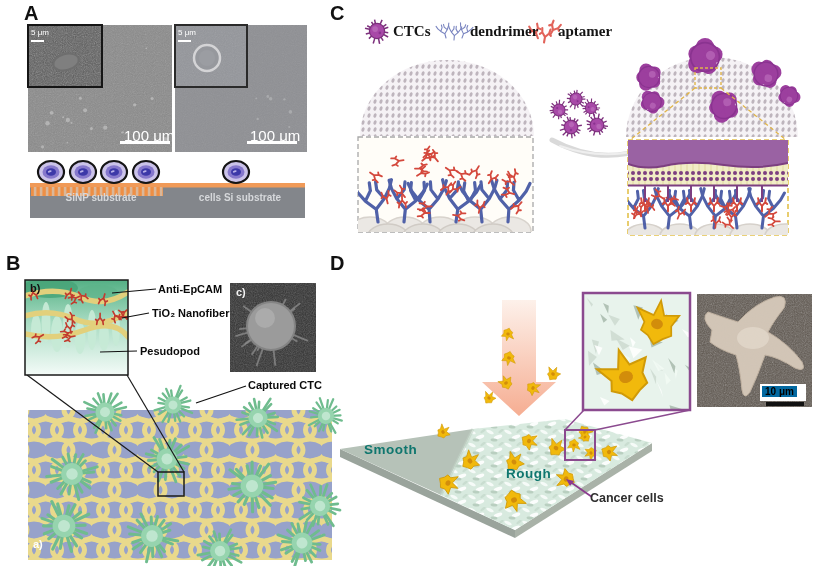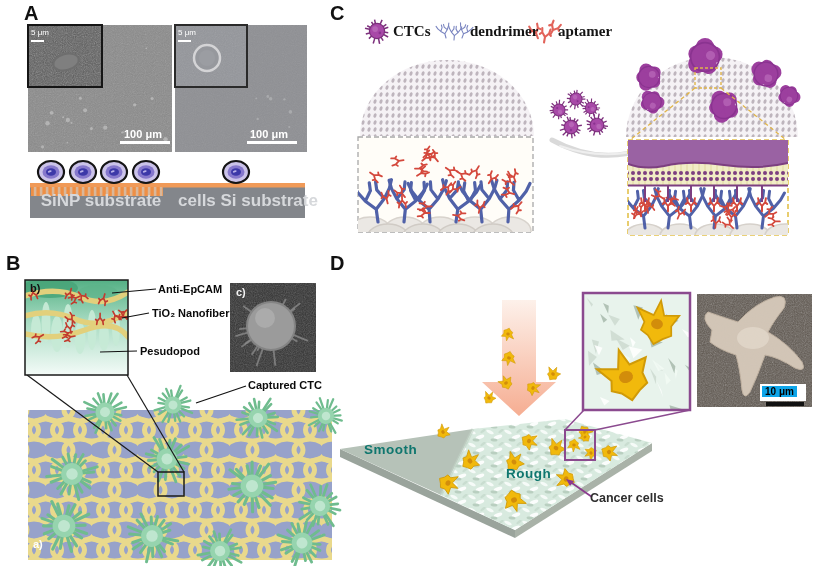--- a/index.html
+++ b/index.html
@@ -1,29 +1,29 @@
 <!DOCTYPE html>
 <html><head>
 <meta charset="utf-8">
 <style>
   html,body{margin:0;padding:0;background:#fff;}
   .stage{position:relative;width:814px;height:566px;background:#ffffff;overflow:hidden;
          font-family:"Liberation Sans",sans-serif;}
   .t{position:absolute;white-space:nowrap;line-height:1.1;}
   .panel-letter{font-size:20px;font-weight:800;color:#111;}
   .sem-s{font-size:8px;font-weight:400;color:#fff;}
-  .sem-m{font-size:11px;font-weight:700;color:#fff;}
+  .sem-m{font-size:15px;font-weight:400;color:#fff;}
   .bar{position:absolute;}
-  .sub-label{font-size:17px;font-weight:700;color:#d6d8db;text-align:center;}
+  .sub-label{font-size:10px;font-weight:700;color:#d6d8db;text-align:center;}
   .ann{font-size:11px;font-weight:700;color:#0a0a0a;}
   .panel-tag{font-size:11px;font-weight:700;}
   .legend{font-size:15px;font-weight:700;color:#151515;font-family:"Liberation Serif",serif;text-align:right;}
   .dlabel{font-size:13.5px;font-weight:600;color:#0f766e;letter-spacing:.5px;}
   .dlabel2{font-size:12.5px;font-weight:600;color:#2e2e2e;}
-  .dscale{font-size:10px;font-weight:700;color:#000;background:#0ea5e9;padding:0 3px;}
+  .dscale{font-size:10px;font-weight:700;color:#000;background:#0369a1;padding:0 3px;}
   svg{position:absolute;left:0;top:0;}
 </style>
 </head>
 <body>
 
 <div class="stage">
 
 <svg id="art" width="814" height="566" viewBox="0 0 814 566">
   <defs>
     <filter id="nz" x="0%" y="0%" width="100%" height="100%">

